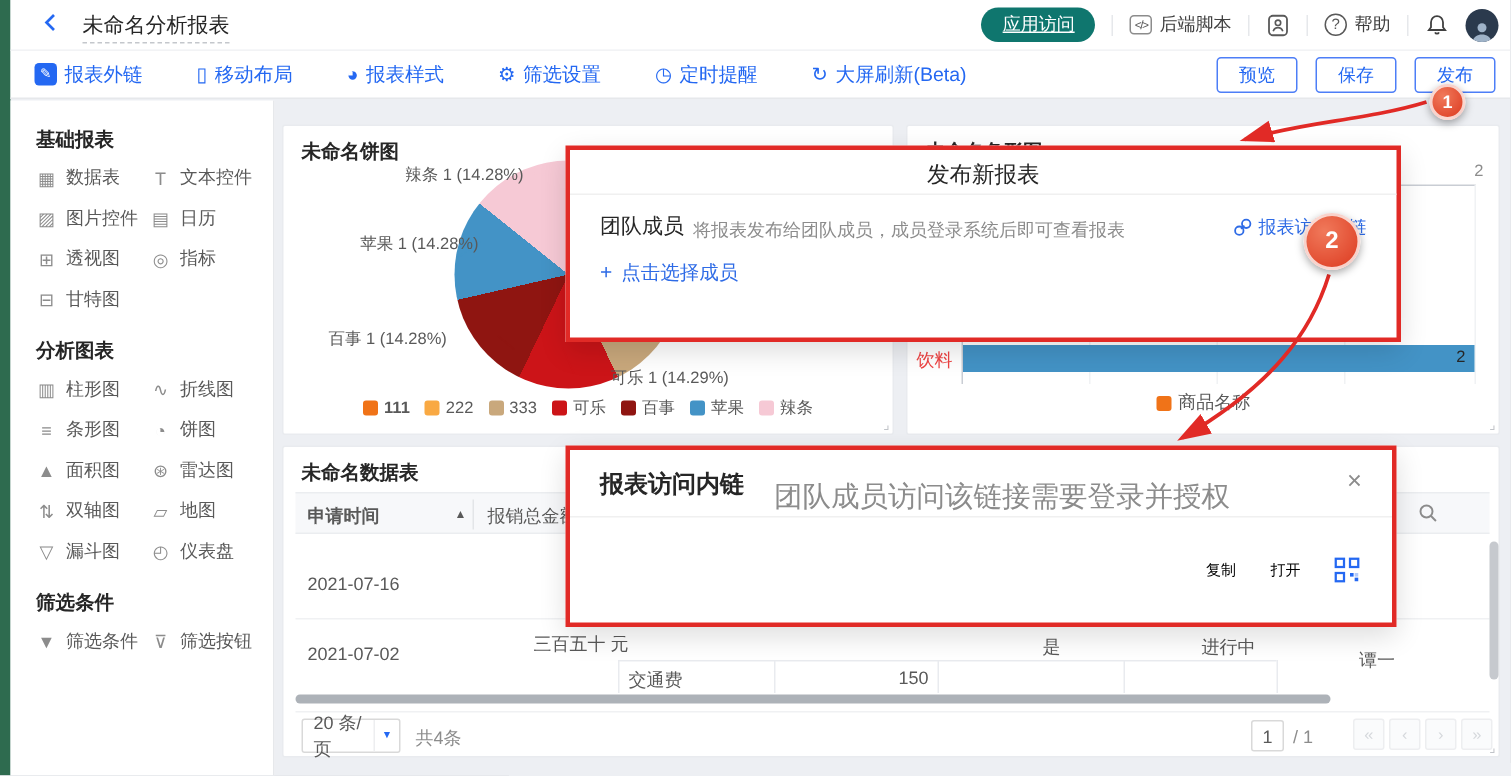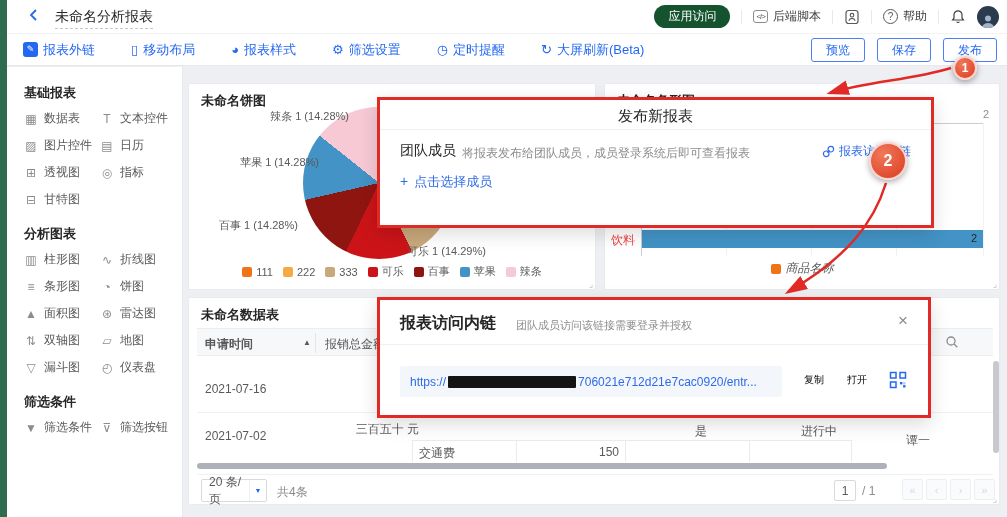--- a/index.html
+++ b/index.html
@@ -8,21 +8,21 @@
   .screen { position:relative; width:1007px; height:517px; background:#EDEFF3; overflow:hidden; }
 
   
   .green-strip { position:absolute; left:0; top:0; width:7px; height:517px; background:#2E6B4F; }
 
   
   .topbar { position:absolute; left:7px; top:0; width:1000px; height:33px; background:#fff; }
   .back { position:absolute; left:20px; top:8px; width:16px; height:16px; color:#2468F2; }
   .doc-title { position:absolute; left:48px; top:8px; font-size:14px; color:#262626; border-bottom:1px dashed #C4C7CC; padding-bottom:2px; }
   .nav-right { position:absolute; right:8px; top:0; height:33px; display:flex; align-items:center; gap:11px; }
-  .pill { background:#14532d; color:#fff; font-size:12px; padding:3px 14px; border-radius:12px; }
+  .pill { background:#0f766e; color:#fff; font-size:12px; padding:3px 14px; border-radius:12px;text-decoration:underline; }
   .vsep { width:1px; height:14px; background:#E6E8EB; }
   .nav-item { display:flex; align-items:center; gap:5px; font-size:12px; color:#404040; }
   .code-ic { font-size:8px; color:#595959; border:1px solid #8C8C8C; border-radius:3px; padding:1px 2px; letter-spacing:-1px; }
   .q-ic { width:15px; height:15px; border:1px solid #595959; border-radius:50%; font-size:10px; color:#595959; display:flex; align-items:center; justify-content:center; }
   .avatar { width:22px; height:22px; border-radius:50%; background:#2B3A4D; display:flex; align-items:flex-end; justify-content:center; overflow:hidden; }
 
   
   .toolbar { position:absolute; left:7px; top:33px; width:1000px; height:33px; background:#fff; border-top:1px solid #F2F3F5; border-bottom:1px solid #E6E8EB; }
   .tb-items { position:absolute; left:16px; top:0; height:31px; display:flex; align-items:center; gap:36px; }
   .tb-item { display:flex; align-items:center; gap:5px; font-size:13px; color:#2468F2; cursor:pointer; }
@@ -52,21 +52,21 @@
   .lg i { width:10px; height:10px; border-radius:2px; display:inline-block; }
 
   #bar-panel { left:604px; top:83px; width:396px; height:207px; }
   .axis-top { position:absolute; left:36px; top:39px; width:343px; border-top:1px solid #C9CDD4; }
   .axis-left { position:absolute; left:36px; top:39px; height:133px; border-left:1px solid #C9CDD4; }
   .grid-v { position:absolute; top:39px; height:133px; border-left:1px solid #F0F2F4; }
   .bar-tick { position:absolute; left:360px; top:24px; width:24px; text-align:right; font-size:11px; color:#8C8C8C; }
   .bar-cat { position:absolute; left:6px; top:148px; font-size:12px; color:#ef4444; }
   .bar-rect { position:absolute; left:37px; top:146px; width:341px; height:18px; background:#4393C6; }
   .bar-val { position:absolute; left:348px; top:148px; width:24px; text-align:right; font-size:11px; color:#262626; }
-  .bar-legend { position:absolute; left:0; top:176px; width:100%; display:flex; justify-content:center; align-items:center; gap:5px; font-size:12px; color:#595959;font-style:italic; }
+  .bar-legend { position:absolute; left:0; top:176px; width:100%; display:flex; justify-content:center; align-items:center; gap:5px; font-size:12px; color:#595959; }
   .bar-legend i { width:10px; height:10px; border-radius:2px; background:#F07318; display:inline-block; }
 
   #table-panel { left:188px; top:297px; width:812px; height:208px; }
   .thead { position:absolute; left:8px; top:30px; width:796px; height:28px; background:#F7F8FA; border-top:1px solid #EBEDF0; border-bottom:1px solid #EBEDF0; }
   .th { position:absolute; font-size:12px; color:#595959; top:7px; }
   .sort { position:absolute; left:106px; top:9px; font-size:8px; color:#595959; }
   .th-div { position:absolute; left:118px; top:4px; height:20px; border-left:1px solid #E3E5E8; }
   .search-ic { position:absolute; left:748px; top:6px; }
   .cell { position:absolute; font-size:12px; color:#595959; white-space:nowrap; }
   .row-div { position:absolute; left:8px; top:114px; width:796px; border-top:1px solid #F0F1F3; }
@@ -89,21 +89,21 @@
   .dlg1-title { position:absolute; left:0; top:7px; width:100%; text-align:center; font-size:15px; color:#262626; }
   .dlg1-div { position:absolute; left:0; top:29px; width:100%; border-top:1px solid #F0F0F0; }
   .member-label { position:absolute; left:20px; top:42px; font-size:14px; color:#262626; }
   .member-desc { position:absolute; left:82px; top:45px; font-size:12px; color:#8C8C8C; }
   .inner-link { position:absolute; right:20px; top:43px; display:flex; align-items:center; gap:4px; font-size:12px; color:#2E6BE6; cursor:pointer; }
   .add-member { position:absolute; left:20px; top:73px; font-size:13px; color:#2E6BE6; cursor:pointer; }
   .add-member .plus { font-size:14px; margin-right:6px; }
 
   #dlg2 { left:377px; top:297px; width:554px; height:121px; }
   .dlg2-title { position:absolute; left:20px; top:13px; font-size:16px; font-weight:600; color:#262626; }
-  .dlg2-sub { position:absolute; left:136px; top:18px; font-size:11px; color:#8C8C8C; }
+  .dlg2-sub { position:absolute; left:136px; top:18px; font-size:19px; color:#8C8C8C; }
   .dlg2-close { position:absolute; right:20px; top:11px; font-size:17px; color:#8C8C8C; cursor:pointer; }
   .dlg2-div { position:absolute; left:0; top:44px; width:100%; border-top:1px solid #F0F0F0; }
   .urlbox { position:absolute; left:20px; top:66px; width:382px; height:31px; background:#F3F6FB; border-radius:2px; display:flex; align-items:center; padding:0 10px; font-size:12px; color:#2E6BE6; white-space:nowrap; overflow:hidden; }
   .redact { display:inline-block; width:128px; height:12px; background:#141414; border-radius:1px; margin:0 2px; flex:none; }
   .link-btn { position:absolute; top:73px; font-size:10px; color:#000000; cursor:pointer; }
   #copy-btn { left:424px; } #open-btn { left:467px; }
   .qr-btn { position:absolute; left:509px; top:71px; cursor:pointer; }
 
   
   .num-circle { position:absolute; border-radius:50%; background:radial-gradient(circle at 35% 30%, #F0795B, #DC3A1F); color:#fff; font-weight:700; display:flex; align-items:center; justify-content:center; border:2px solid rgba(255,255,255,.75); box-shadow:0 2px 6px rgba(0,0,0,.35); z-index:30; }
@@ -320,21 +320,21 @@
       <polyline points="186,148 194,166 214,166" fill="none" stroke="#CC1418" stroke-width="1"></polyline>
     </svg>
     <div class="pie-label" style="left:40px;top:25px;width:120px;text-align:right;">辣条 1 (14.28%)</div>
     <div class="pie-label" style="left:18px;top:71px;width:112px;text-align:right;">苹果 1 (14.28%)</div>
     <div class="pie-label" style="left:30px;top:134px;width:112px;text-align:left;">百事 1 (14.28%)</div>
     <div class="pie-label" style="left:218px;top:160px;">可乐 1 (14.29%)</div>
     <div class="legend-row">
 
         <span class="lg">
           <i style="background-color: rgb(240, 115, 24);"></i>
-          <b style="font-weight:400;">111</b>
+          <b style="font-weight:700;">111</b>
         </span>
 
         <span class="lg">
           <i style="background-color: rgb(249, 169, 67);"></i>
           <b style="font-weight:400;">222</b>
         </span>
 
         <span class="lg">
           <i style="background-color: rgb(201, 168, 124);"></i>
           <b style="font-weight:400;">333</b>
@@ -444,25 +444,20 @@
     <span class="add-member">
       <span class="plus">+</span><span>点击选择成员</span>
     </span>
   </div>
 
   <div class="redbox" id="dlg2">
     <span class="dlg2-title">报表访问内链</span>
     <span class="dlg2-sub">团队成员访问该链接需要登录并授权</span>
     <span class="dlg2-close">×</span>
     <div class="dlg2-div"></div>
-    <div class="urlbox">
-      <span>https://</span>
-      <span class="redact"></span>
-      <span>706021e712d21e7cac0920/entr...</span>
-    </div>
     <span class="link-btn" id="copy-btn">复制</span>
     <span class="link-btn" id="open-btn">打开</span>
     <span class="qr-btn">
       <svg width="18" height="18" viewBox="0 0 18 18">
           <g fill="none" stroke="#2468F2" stroke-width="1.5">
             <rect x="1.5" y="1.5" width="5.5" height="5.5"></rect>
             <rect x="11" y="1.5" width="5.5" height="5.5"></rect>
             <rect x="1.5" y="11" width="5.5" height="5.5"></rect>
           </g>
           <g fill="#2468F2">

